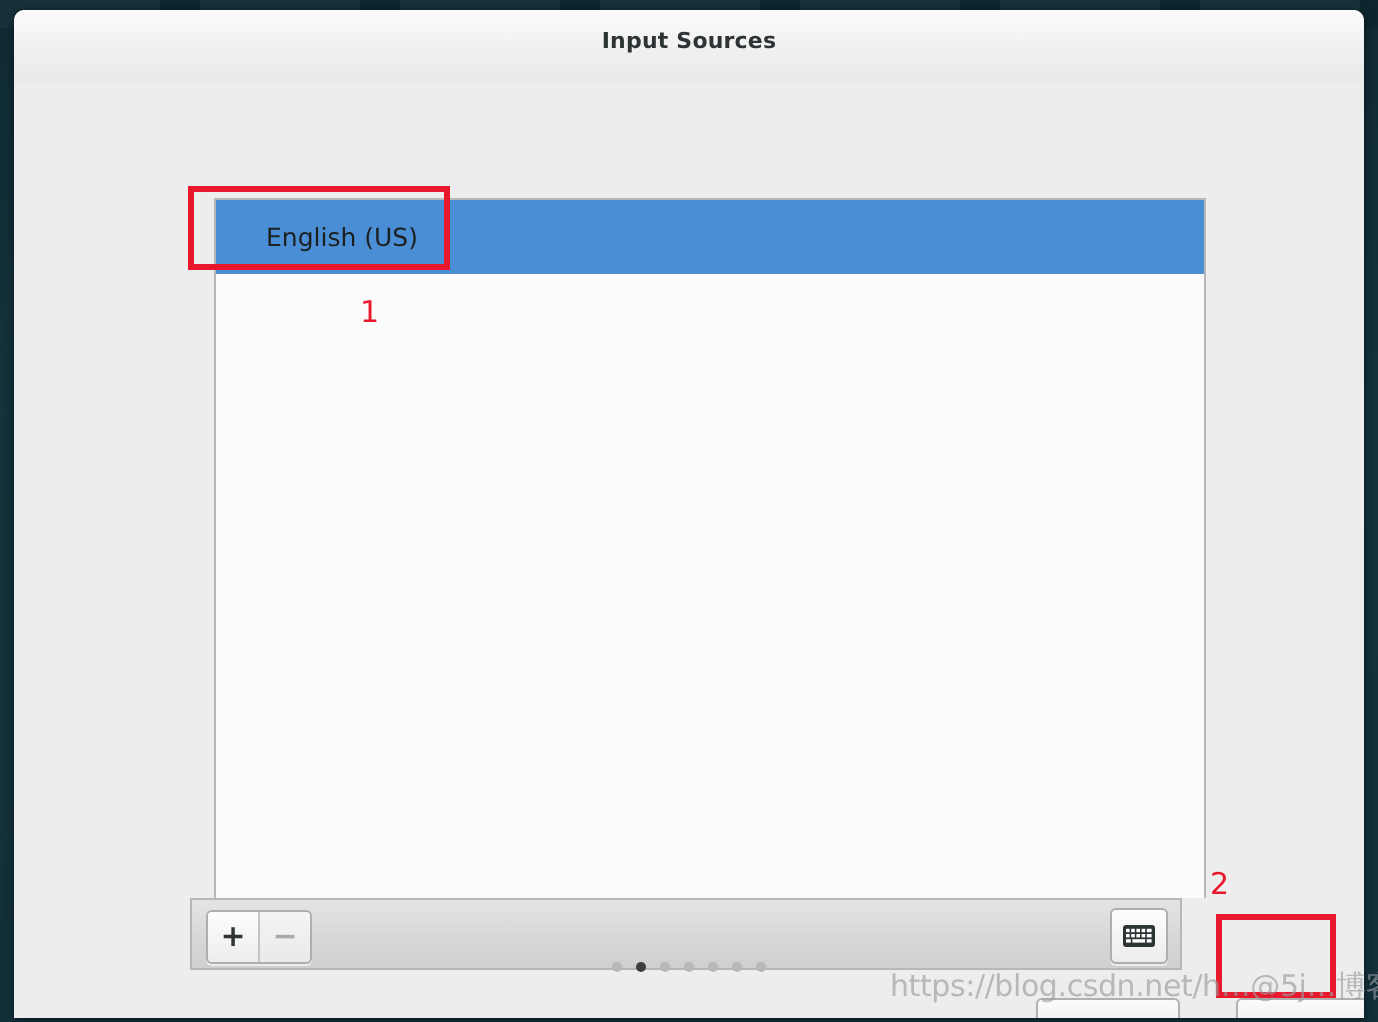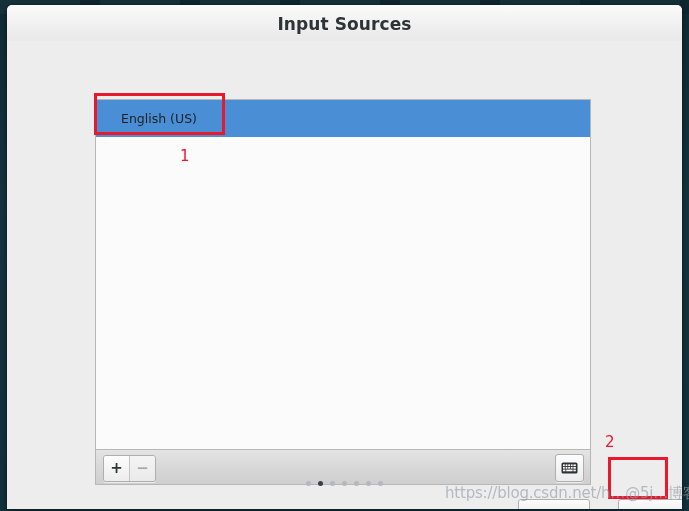--- a/index.html
+++ b/index.html
@@ -53,21 +53,21 @@
     height: 36px;
     background: linear-gradient(180deg, #fbfbfb 0%, #f0f0f0 55%, #e9e9e9 100%);
     border-bottom: 1px solid #d4d4d4;
     border-radius: 5px 5px 0 0;
   }
   #title-text {
     position: absolute;
     left: 0; right: 0;
     top: 9px;
     text-align: center;
-    font-size: 17px;
+    font-size: 11px;
     font-weight: bold;
     color: #2e3436;
     letter-spacing: 0.1px;
   }
 
   
   #content {
     position: absolute;
     left: 0; top: 36px;
     width: 675px;
@@ -80,21 +80,21 @@
     left: 95px;
     top: 36px;
     font-size: 12.5px;
     font-weight: bold;
     color: #3b3f42;
   }
 
   
   #list-frame {
     position: absolute;
-    left: 88px;
+    left: 100px;
     top: 58px;
     width: 496px;
     height: 350px;
     background: #fbfbfb;
     border: 1px solid #b7b7b7;
     border-bottom: none;
     box-sizing: border-box;
     overflow: hidden;
   }
   .list-row {

